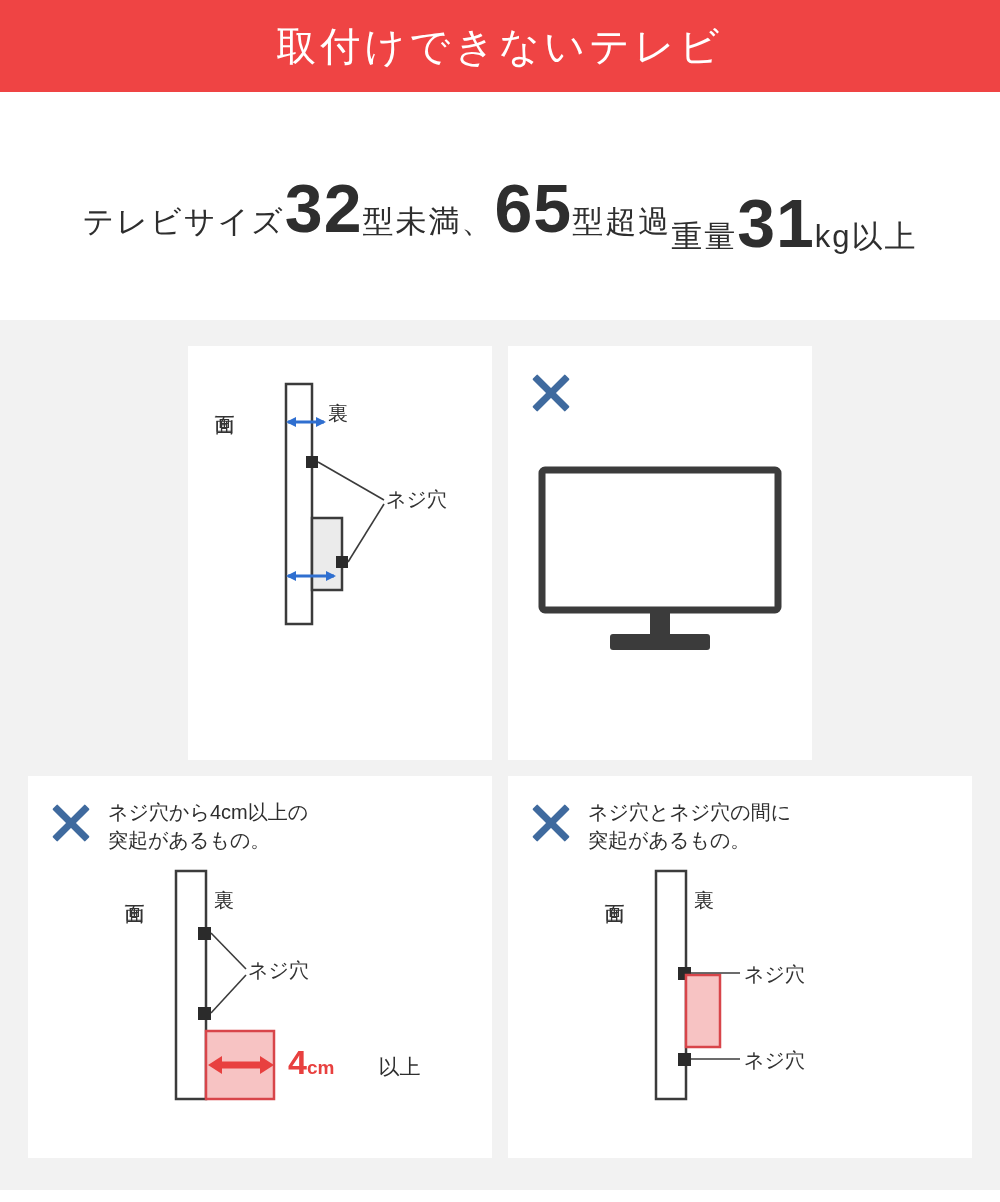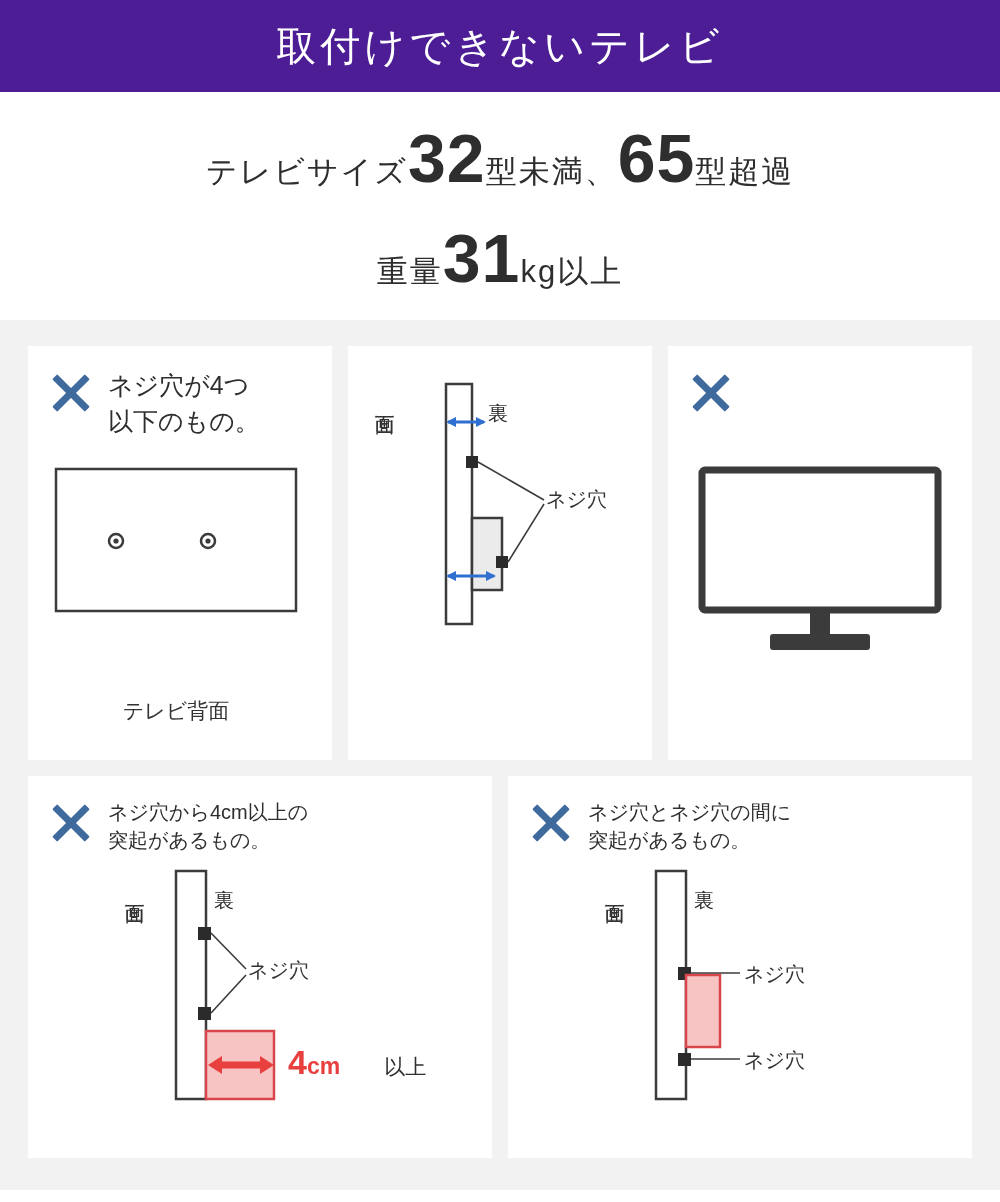--- a/index.html
+++ b/index.html
@@ -18,39 +18,38 @@
     position: relative;
     width: 1000px;
     height: 1202px;
     background: #ffffff;
   }
 
   
   .header {
     width: 1000px;
     height: 92px;
-    background: #4c1d95;
+    background: #ef4444;
     display: flex;
     align-items: center;
     justify-content: center;
   }
   .header-title {
     color: #ffffff;
     font-size: 40px;
     letter-spacing: 4px;
     font-weight: 400;
   }
 
   
   .spec {
     width: 1000px;
     height: 228px;
     background: #ffffff;
     display: flex;
-    flex-direction: column;
     align-items: center;
     justify-content: center;
     padding-top: 4px;
     box-sizing: border-box;
   }
   .spec-line {
     display: flex;
     align-items: baseline;
     justify-content: center;
     color: #2e2e2e;
@@ -176,37 +175,20 @@
       <span class="sp-sm">重量</span>
       <span class="sp-lg">31</span>
       <span class="sp-sm">kg以上</span>
     </div>
   </div>
 
   <div class="grid-area">
 
     <div class="row">
 
-      <div class="card small">
-        <div class="card-head">
-          <div class="xmark"></div>
-          <div class="card-title" style="white-space:pre-line">ネジ穴が4つ
-以下のもの。</div>
-        </div>
-        <div class="fig">
-          <svg width="264" height="240" viewBox="0 0 264 240">
-            <rect x="8" y="20" width="240" height="142" fill="#ffffff" stroke="#3b3b3b" stroke-width="2.5"></rect>
-            <circle cx="68" cy="92" r="7" fill="#ffffff" stroke="#3b3b3b" stroke-width="2.5"></circle>
-            <circle cx="68" cy="92" r="2.6" fill="#3b3b3b"></circle>
-            <circle cx="160" cy="92" r="7" fill="#ffffff" stroke="#3b3b3b" stroke-width="2.5"></circle>
-            <circle cx="160" cy="92" r="2.6" fill="#3b3b3b"></circle>
-          </svg>
-          <div class="cap" style="text-align:center; width:256px; margin-top:4px;">テレビ背面</div>
-        </div>
-      </div>
 
       <div class="card small">
         <div class="fig">
           <svg width="264" height="250" viewBox="0 0 264 250">
 
             <rect x="78" y="6" width="26" height="240" fill="#ffffff" stroke="#3b3b3b" stroke-width="2.5"></rect>
 
             <rect x="104" y="140" width="30" height="72" fill="#ebebeb" stroke="#3b3b3b" stroke-width="2.5"></rect>
 
             <rect x="98" y="78" width="12" height="12" fill="#2b2b2b"></rect>
@@ -273,21 +255,21 @@
               <line x1="168" y1="200" x2="218" y2="200" stroke="#e8403f" stroke-width="7"></line>
               <polygon points="160,200 174,191 174,209" fill="#e8403f"></polygon>
               <polygon points="226,200 212,191 212,209" fill="#e8403f"></polygon>
             </g>
           </svg>
           <div class="vert" style="position:absolute; left:76px; top:24px;">画面</div>
           <div class="small-label" style="position:absolute; left:166px; top:22px;">裏</div>
           <div class="small-label" style="position:absolute; left:200px; top:92px;">ネジ穴</div>
           <div style="position:absolute; left:240px; top:178px; display:flex; align-items:baseline;">
             <span class="red-text" style="font-size:34px;">4</span>
-            <span class="red-text" style="font-size:23px;">cm</span>
+            <span class="red-text" style="font-size:19px;">cm</span>
             <span style="font-size:21px; color:#2e2e2e;margin-left:44px;">以上</span>
           </div>
         </div>
       </div>
 
       <div class="card wide">
         <div class="card-head">
           <div class="xmark"></div>
           <div class="card-title" style="white-space:pre-line">ネジ穴とネジ穴の間に
 突起があるもの。</div>

